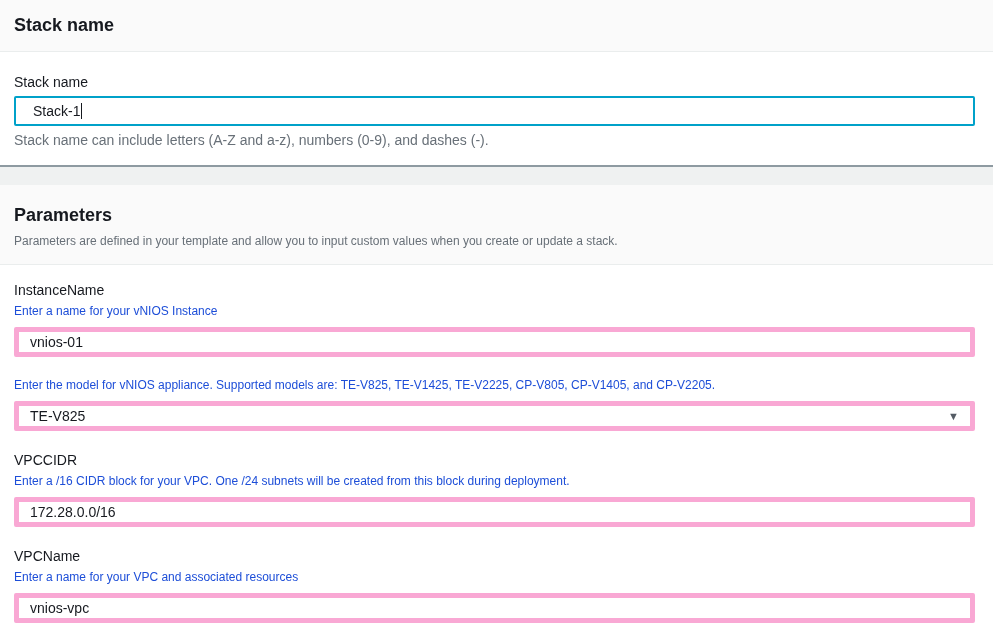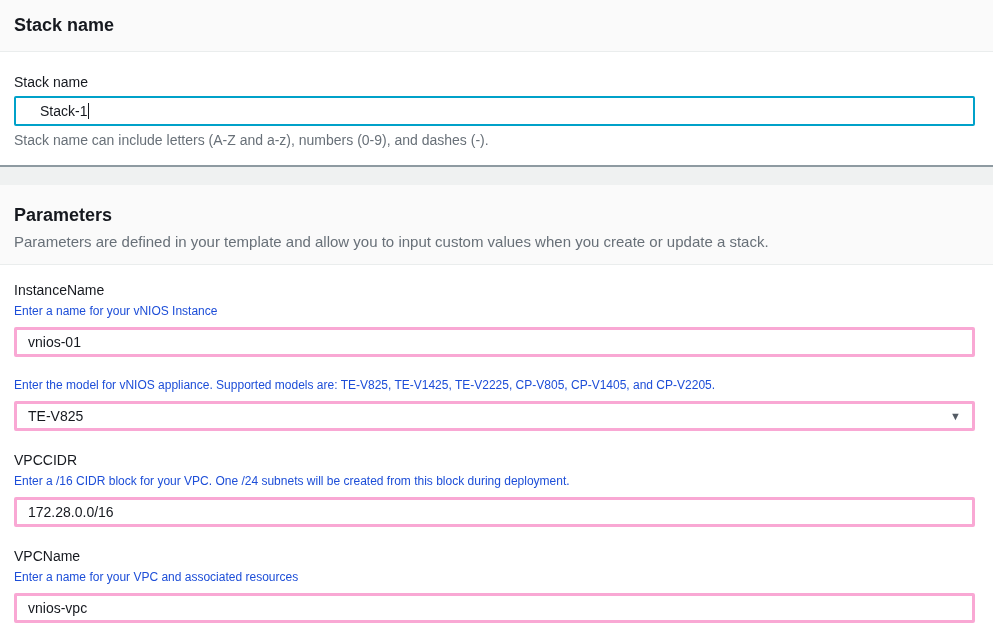--- a/index.html
+++ b/index.html
@@ -29,31 +29,31 @@
   .field-label {
     font-size: 14px;
     color: #16191f;
     line-height: 17px;
     margin-bottom: 5px;
   }
   .text-input {
     width: 961px;
     height: 30px;
     background: #ffffff;
-    border: 3px solid #f9a8d4;
+    border: 5px solid #f9a8d4;
     border-radius: 2px;
     display: flex;
     align-items: center;
     padding: 0 11px;
     font-size: 14px;
     color: #16191f;
   }
   .text-input.focused {
     border: 2px solid #00a1c9;
-    padding: 0 24px;
+    padding: 0 17px;
     align-items: center;
   }
   .caret {
     display: inline-block;
     width: 1px;
     height: 16px;
     background: #16191f;
     margin-left: 1px;
   }
   .constraint-text {
@@ -70,21 +70,21 @@
   .page-gap {
     height: 18px;
     background: #eff1f1;
   }
   
   .card2-header {
     padding: 20px 4px 15px 14px;
   }
   .card-description {
     margin-top: 8px;
-    font-size: 15px;
+    font-size: 12px;
     color: #687078;
     line-height: 15px;
   }
   .card2-body {
     background: #ffffff;
     padding: 17px 18px 0 14px;
   }
   .field-group { margin-bottom: 21px; }
   .field-desc {
     font-size: 12px;

